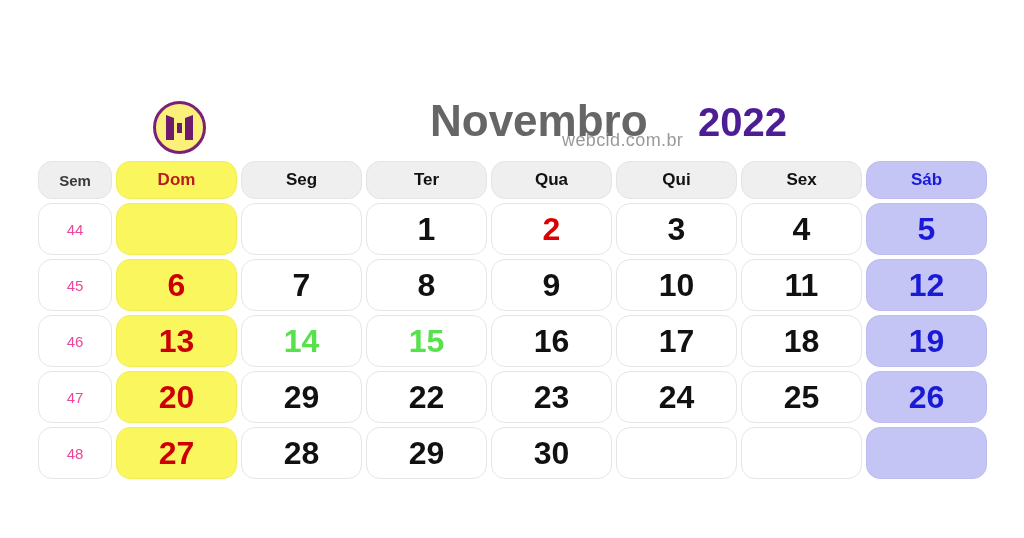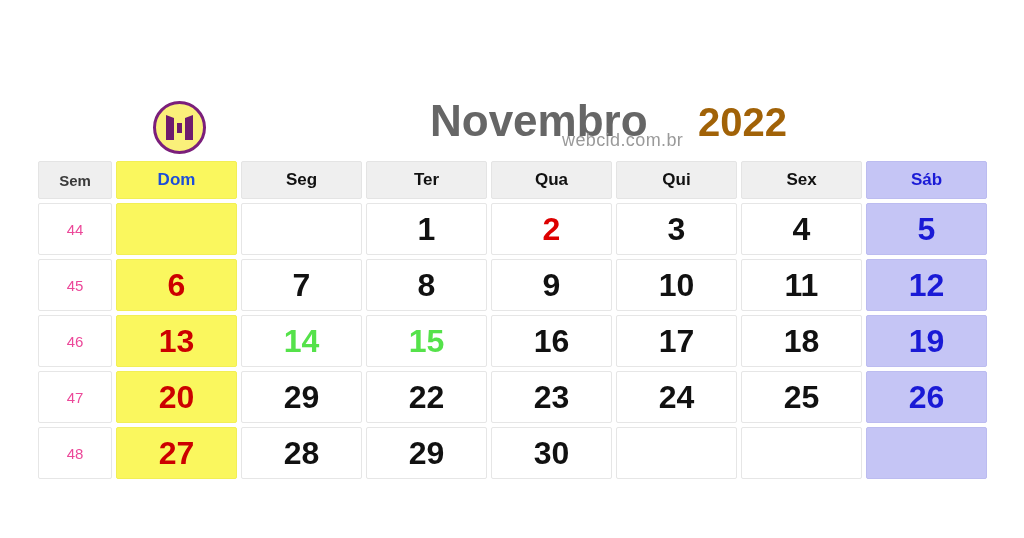--- a/index.html
+++ b/index.html
@@ -50,21 +50,21 @@
     letter-spacing: 0px;
     line-height: 50px;
     white-space: nowrap;
   }
   #year-label {
     position: absolute;
     left: 268px;
     top: 1px;
     font-size: 40px;
     font-weight: bold;
-    color: #a16207;
+    color: #4c1d95;
     line-height: 50px;
     white-space: nowrap;
   }
   #watermark {
     position: absolute;
     left: 132px;
     top: 34px;
     font-size: 18px;
     color: #9a9a9a;
     letter-spacing: 0.4px;
@@ -80,21 +80,21 @@
   }
 
   .cal-row {
     display: flex;
     width: 950px;
     margin-bottom: 4px;
   }
 
   .cell {
     box-sizing: border-box;
-    border-radius: 2px;
+    border-radius: 14px;
     display: flex;
     align-items: center;
     justify-content: center;
     margin-right: 4px;
     background: #ffffff;
     border: 1px solid #e6e6e6;
   }
   .cell:last-child { margin-right: 0; }
 
   
@@ -107,21 +107,21 @@
     background: #efefef;
     border: 1px solid #e4e4e4;
     font-size: 17px;
     font-weight: bold;
   }
   #header-row .col-week { font-size: 15px; color: #3a3a3a; }
   #header-row .hdr-weekday { color: #111111; }
   #header-row .hdr-sun {
     background: #faf75e;
     border: 1px solid #f2ef55;
-    color: #1d4ed8;
+    color: #b91c1c;
     text-align: center;
   }
   #header-row .hdr-sat {
     background: #c5c5f5;
     border: 1px solid #bcbcf0;
     color: #1a1ad6;
   }
 
   
   .day-row .cell {

